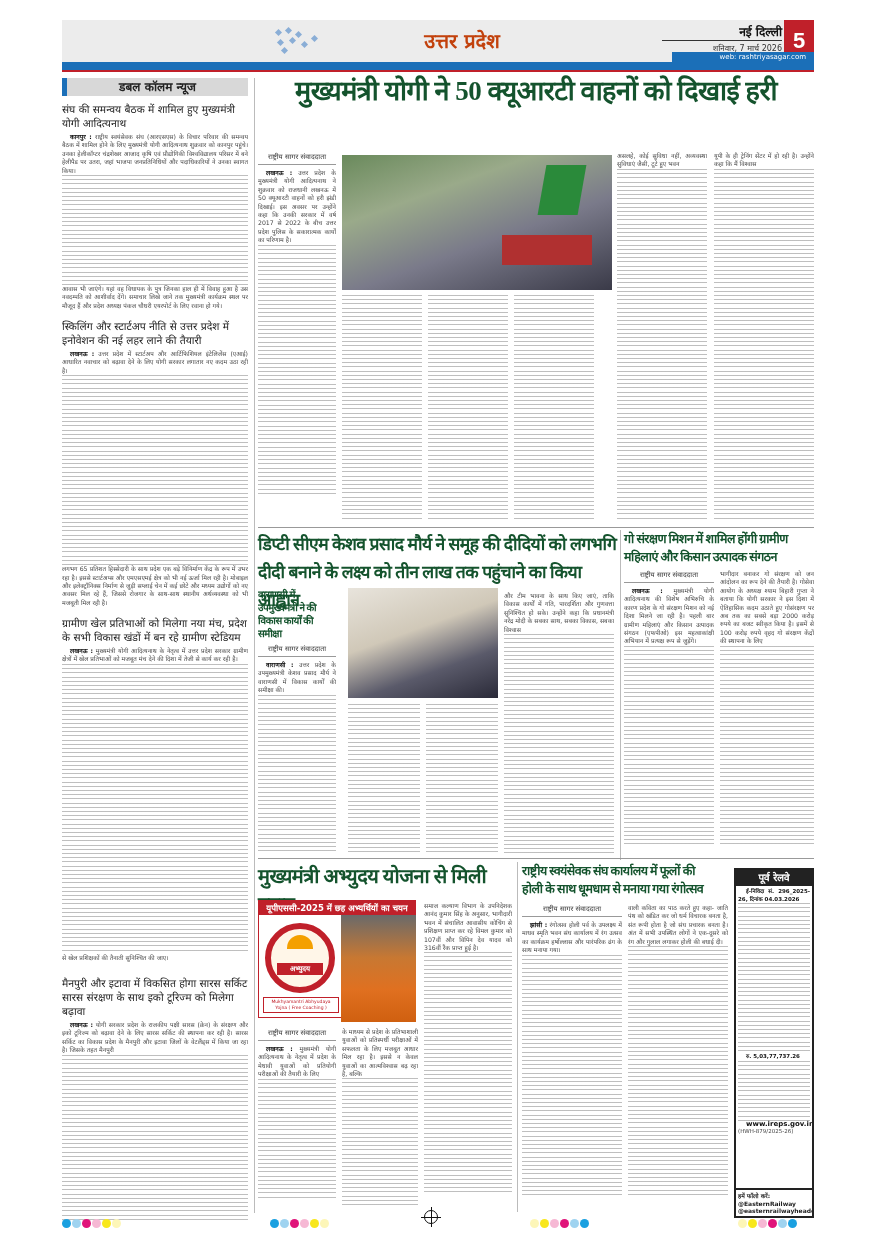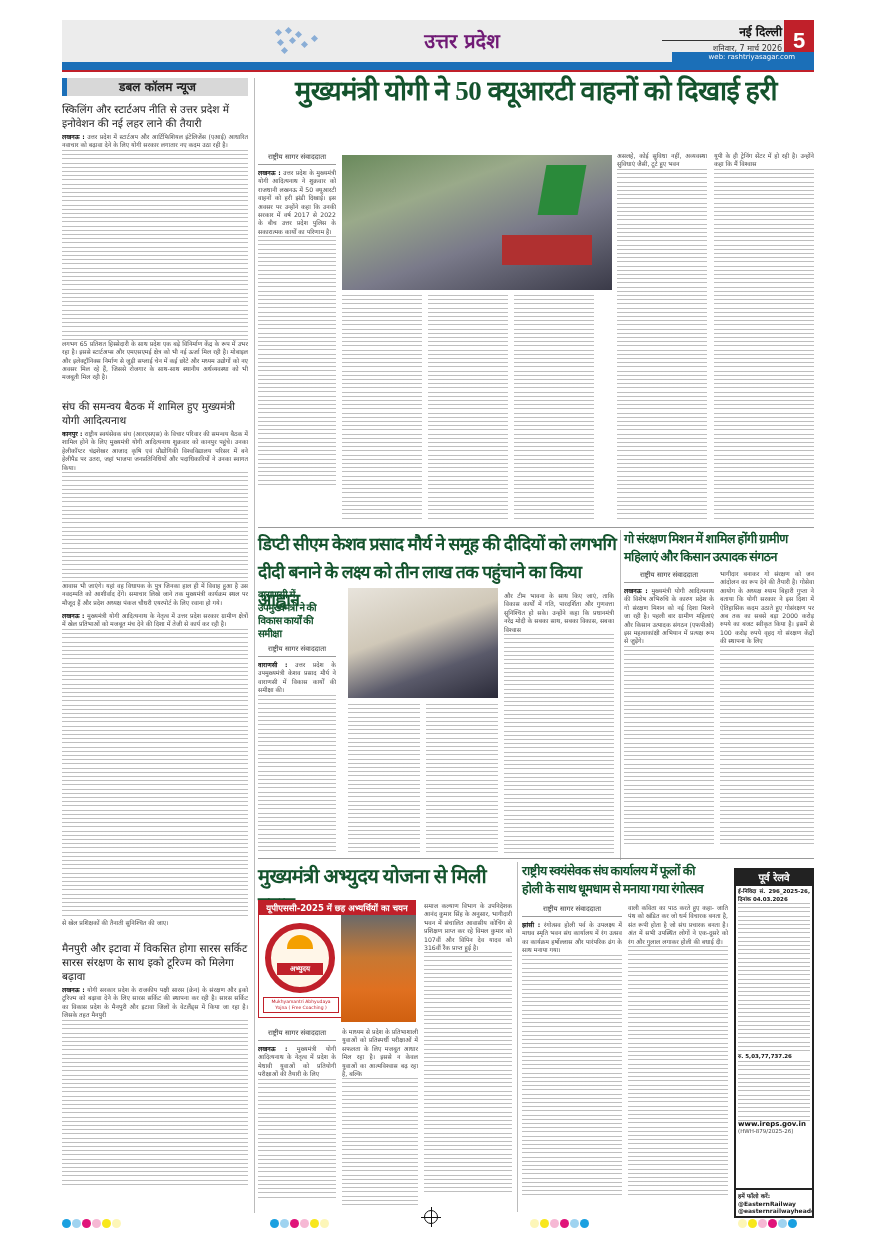--- a/index.html
+++ b/index.html
@@ -8,34 +8,34 @@
 
   .page { position: absolute; left: 62px; top: 20px; width: 752px; height: 1180px; }
 
   
   .mast { position: absolute; left: 0; top: 0; width: 752px; height: 42px; background: #ececec; }
   .mast-logo { position: absolute; left: 0; top: 0; width: 200px; height: 42px; background: #1b6fb8;
     clip-path: polygon(0 0, 190px 0, 200px 42px, 0 42px); }
   .mast-logo span { position: absolute; left: 20px; top: 8px; font-family: "DejaVu Serif", serif; font-size: 20px; font-weight: bold; color: #fff; }
   .mast-dots { position: absolute; left: 210px; top: 6px; width: 80px; height: 30px; }
   .mast-dots i { position: absolute; width: 5px; height: 5px; background: #8aaed6; transform: rotate(45deg); }
-  .mast-title { position: absolute; left: 300px; top: 7px; width: 200px; text-align: center; font-family: "DejaVu Serif", serif; font-size: 20px; font-weight: bold; color: #701a75; }
+  .mast-title { position: absolute; left: 300px; top: 7px; width: 200px; text-align: center; font-family: "DejaVu Serif", serif; font-size: 20px; font-weight: bold; color: #c2410c; }
   .mast-city { position: absolute; left: 610px; top: 3px; width: 110px; text-align: right; font-family: "DejaVu Serif", serif; font-size: 12px; font-weight: bold; color: #111; }
   .mast-date { position: absolute; left: 600px; top: 20px; width: 120px; text-align: right; font-size: 8px; color: #333; border-top: 1px solid #333; padding-top: 1px; }
   .mast-page { position: absolute; left: 722px; top: 0; width: 30px; height: 42px; background: #c0202a; color: #fff; font-size: 22px; font-weight: bold; text-align: center; line-height: 42px; font-family: "Liberation Sans", sans-serif; }
   .mast-bar { position: absolute; left: 0; top: 42px; width: 752px; height: 8px; background: #1b6fb8; }
-  .mast-web { position: absolute; left: 610px; top: 32px; width: 142px; height: 10px; background: #1b6fb8; color: #fff; font-size: 7px; text-align: right; padding-right: 19px; line-height: 10px; }
+  .mast-web { position: absolute; left: 610px; top: 32px; width: 142px; height: 10px; background: #1b6fb8; color: #fff; font-size: 7px; text-align: right; padding-right: 8px; line-height: 10px; }
   .mast-red { position: absolute; left: 0; top: 50px; width: 752px; height: 2px; background: #c0202a; }
 
   
   .col-left { position: absolute; left: 0; top: 58px; width: 186px; height: 1120px; }
   .kicker { width: 186px; height: 18px; background: #d8d8d8; border-left: 5px solid #1b6fb8; text-align: center; font-family: "DejaVu Serif", serif; font-size: 12px; font-weight: bold; line-height: 18px; color: #222; margin-bottom: 6px; }
   .lh { font-size: 10.5px; line-height: 14px; color: #222; font-weight: normal; margin: 4px 0 3px 0; }
   .body { font-size: 6.2px; line-height: 8.4px; color: #444; text-align: justify; overflow: hidden; }
-  .body b { color: #111; }
+  .body b { color: #111; margin-left: 8px; }
   .filler { display: block; height: 100%; background: repeating-linear-gradient(to bottom, #8a8a8a 0, #8a8a8a 1px, transparent 1px, transparent 4.2px); opacity: .55; }
 
   .hl { font-family: Liberation Serif, serif; font-weight: bold; color: #14532d; letter-spacing: -0.5px; }
   .byline { font-size: 7px; color: #333; text-align: center; border-bottom: 1px solid #999; padding-bottom: 3px; margin-bottom: 4px; }
   .textcol { position: absolute; overflow: hidden; }
   .photo { position: absolute; background: linear-gradient(160deg, #6a8a5c 0%, #9aaa8a 30%, #7a7a8a 60%, #3a3a48 100%); }
   .rule-v { position: absolute; width: 1px; background: #bbb; }
   .rule-h { position: absolute; height: 1px; background: #999; }
 
   
@@ -72,40 +72,41 @@
     <div class="mast-page">5</div>
     <div class="mast-web">web: rashtriyasagar.com</div>
   </div>
   <div class="mast-bar"></div>
   <div class="mast-red"></div>
 
   <div class="col-left">
     <div class="kicker">डबल कॉलम न्यूज</div>
 
     <div>
-      <h3 class="lh">स्किलिंग और स्टार्टअप नीति से उत्तर प्रदेश में इनोवेशन की नई लहर लाने की तैयारी</h3>
-      <div class="body" style="height:262px">
-        <b>लखनऊ :</b>
-        <span>उत्तर प्रदेश में स्टार्टअप और आर्टिफिशियल इंटेलिजेंस (एआई) आधारित नवाचार को बढ़ावा देने के लिए योगी सरकार लगातार नए कदम उठा रही है।</span>
-        <span class="filler" style="height:190px"></span>
-        <span>लगभग 65 प्रतिशत हिस्सेदारी के साथ प्रदेश एक बड़े विनिर्माण केंद्र के रूप में उभर रहा है। इससे स्टार्टअप्स और एमएसएमई क्षेत्र को भी नई ऊर्जा मिल रही है। मोबाइल और इलेक्ट्रॉनिक्स निर्माण से जुड़ी सप्लाई चेन में कई छोटे और मध्यम उद्योगों को नए अवसर मिल रहे हैं, जिससे रोजगार के साथ-साथ स्थानीय अर्थव्यवस्था को भी मजबूती मिल रही है।</span>
-      </div>
-    </div>
-
-    <div>
       <h3 class="lh">संघ की समन्वय बैठक में शामिल हुए मुख्यमंत्री योगी आदित्यनाथ</h3>
       <div class="body" style="height:182px">
         <b>कानपुर :</b>
         <span>राष्ट्रीय स्वयंसेवक संघ (आरएसएस) के विचार परिवार की समन्वय बैठक में शामिल होने के लिए मुख्यमंत्री योगी आदित्यनाथ शुक्रवार को कानपुर पहुंचे। उनका हेलीकॉप्टर चंद्रशेखर आजाद कृषि एवं प्रौद्योगिकी विश्वविद्यालय परिसर में बने हेलीपैड पर उतरा, जहां भाजपा जनप्रतिनिधियों और पदाधिकारियों ने उनका स्वागत किया।</span>
         <span class="filler" style="height:110px"></span>
         <span>आवास भी जाएंगे। यहां वह विधायक के पुत्र जिनका हाल ही में विवाह हुआ है उस नवदम्पति को आशीर्वाद देंगे। समाचार लिखे जाने तक मुख्यमंत्री कार्यक्रम स्थल पर मौजूद हैं और प्रदेश अध्यक्ष पंकज चौधरी एयरपोर्ट के लिए रवाना हो गये।</span>
       </div>
     </div>
 
     <div>
+      <h3 class="lh">स्किलिंग और स्टार्टअप नीति से उत्तर प्रदेश में इनोवेशन की नई लहर लाने की तैयारी</h3>
+      <div class="body" style="height:262px">
+        <b>लखनऊ :</b>
+        <span>उत्तर प्रदेश में स्टार्टअप और आर्टिफिशियल इंटेलिजेंस (एआई) आधारित नवाचार को बढ़ावा देने के लिए योगी सरकार लगातार नए कदम उठा रही है।</span>
+        <span class="filler" style="height:190px"></span>
+        <span>लगभग 65 प्रतिशत हिस्सेदारी के साथ प्रदेश एक बड़े विनिर्माण केंद्र के रूप में उभर रहा है। इससे स्टार्टअप्स और एमएसएमई क्षेत्र को भी नई ऊर्जा मिल रही है। मोबाइल और इलेक्ट्रॉनिक्स निर्माण से जुड़ी सप्लाई चेन में कई छोटे और मध्यम उद्योगों को नए अवसर मिल रहे हैं, जिससे रोजगार के साथ-साथ स्थानीय अर्थव्यवस्था को भी मजबूती मिल रही है।</span>
+      </div>
+    </div>
+
+    <div>
+      <h3 class="lh">ग्रामीण खेल प्रतिभाओं को मिलेगा नया मंच, प्रदेश के सभी विकास खंडों में बन रहे ग्रामीण स्टेडियम</h3>
       <div class="body" style="height:325px">
         <b>लखनऊ :</b>
         <span>मुख्यमंत्री योगी आदित्यनाथ के नेतृत्व में उत्तर प्रदेश सरकार ग्रामीण क्षेत्रों में खेल प्रतिभाओं को मजबूत मंच देने की दिशा में तेजी से कार्य कर रही है।</span>
         <span class="filler" style="height:290px"></span>
         <span>से खेल प्रशिक्षकों की तैनाती सुनिश्चित की जाए।</span>
       </div>
     </div>
 
     <div>
       <h3 class="lh">मैनपुरी और इटावा में विकसित होगा सारस सर्किट सारस संरक्षण के साथ इको टूरिज्म को मिलेगा बढ़ावा</h3>

